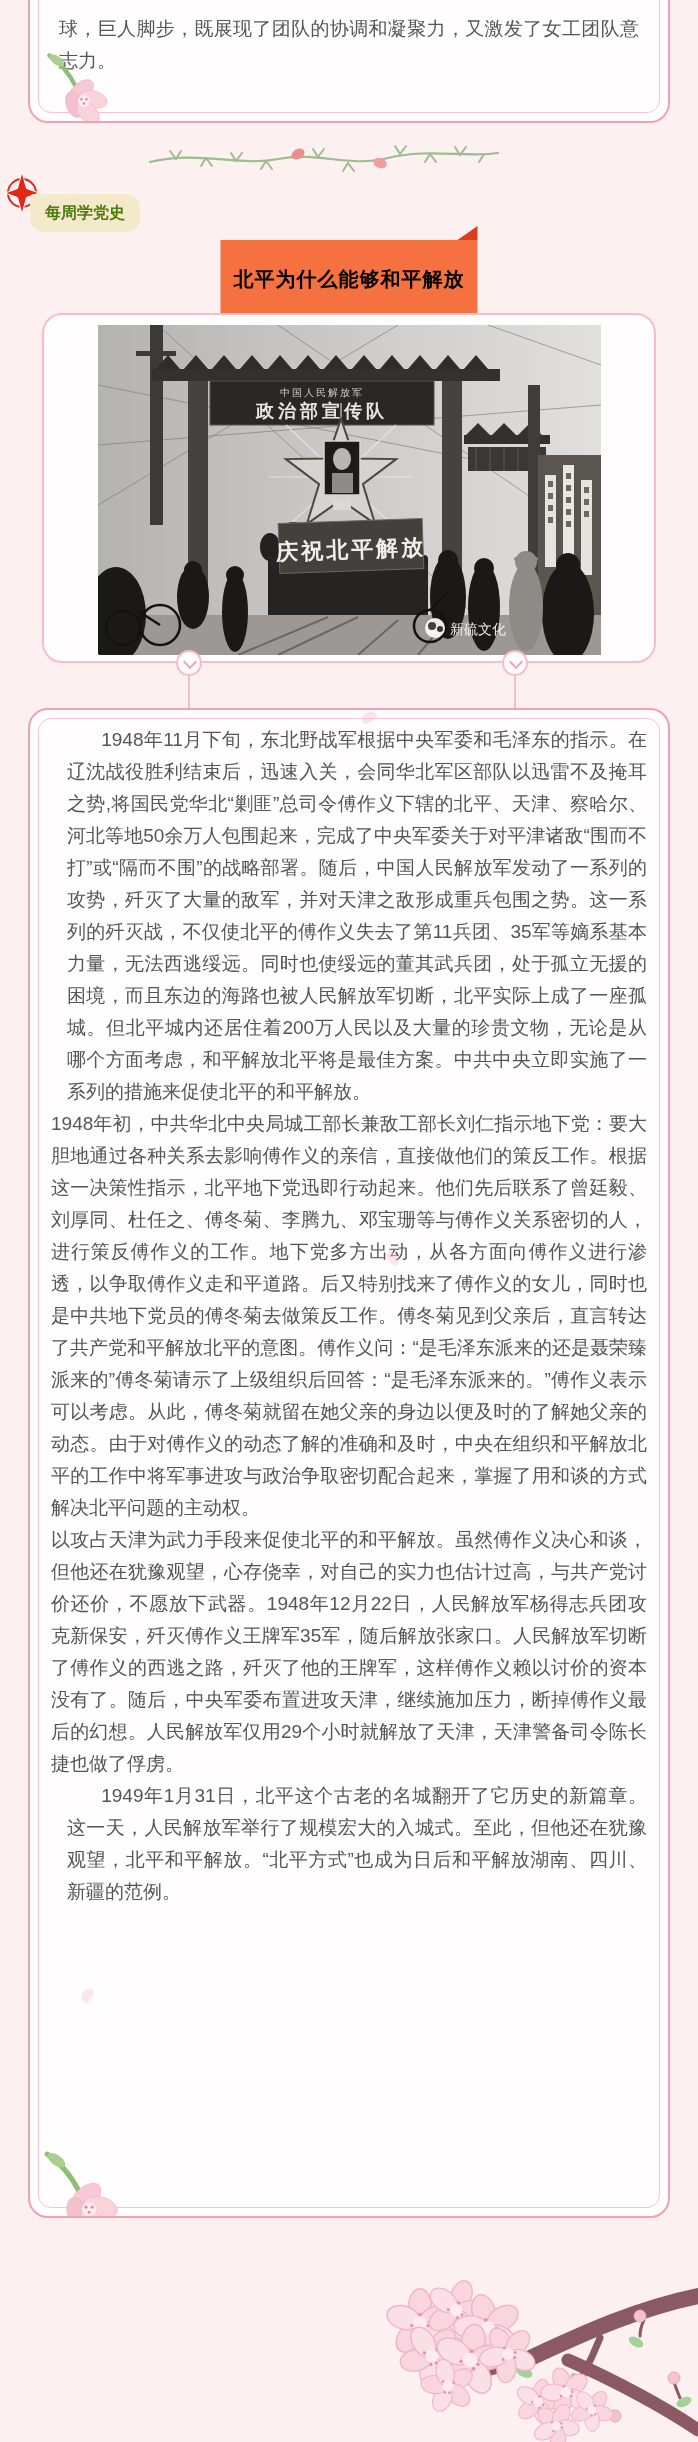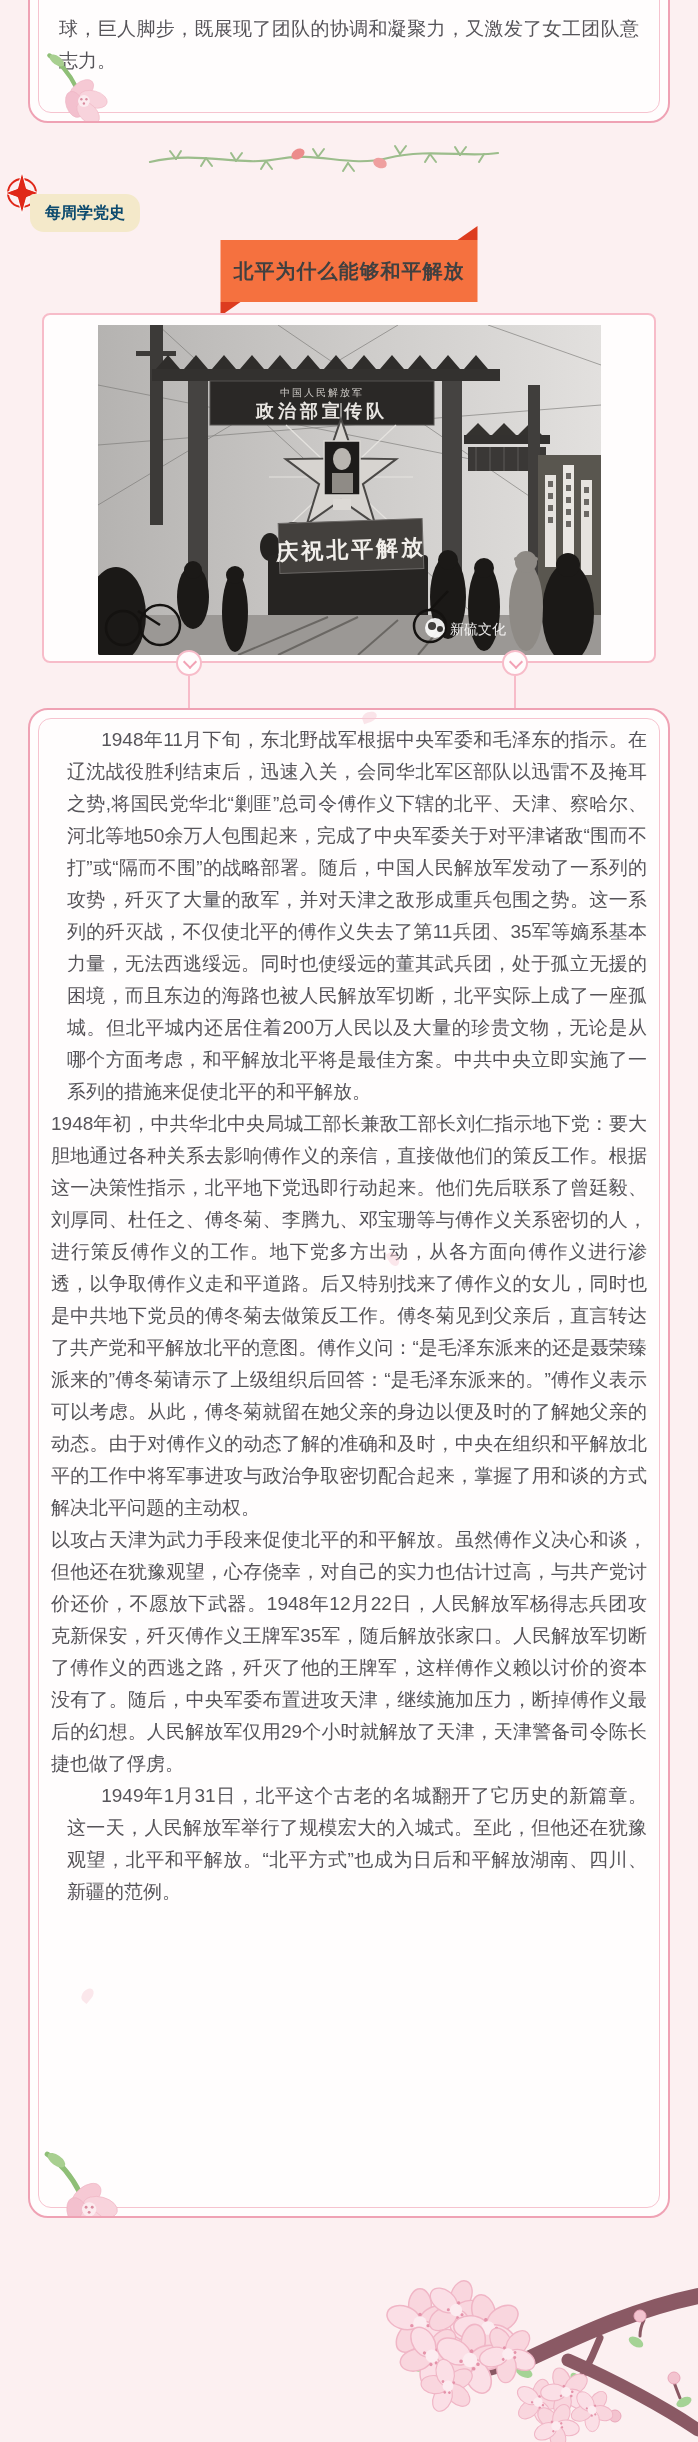--- a/index.html
+++ b/index.html
@@ -14,31 +14,31 @@
   .intro-text{position:absolute;left:22px;right:22px;top:86px;margin:0;}
 
   .body-text{font-size:19px;line-height:32px;color:#565459;text-align:justify;margin:7px;}
   .para{margin:0;}
   .para.indent{text-indent:1.8em;margin-left:16px;}
 
   .vine{position:absolute;left:148px;top:140px;width:352px;height:36px;}
   .sparkle{position:absolute;left:3px;top:170px;width:40px;height:46px;}
 
   .section-label{position:absolute;left:30px;top:194px;height:38px;line-height:38px;padding:0 15px;
-    background:#f4e9ca;color:#0c4a6e;font-size:16px;font-weight:bold;border-radius:4px 14px 14px 14px;}
+    background:#f4e9ca;color:#4d7c0f;font-size:16px;font-weight:bold;border-radius:4px 14px 14px 14px;}
 
   .title-banner{position:absolute;left:50%;transform:translateX(-50%);top:240px;height:44px;line-height:44px;
-    padding:9px 13px;background:#f5713f;color:#404040;font-size:20px;font-weight:bold;letter-spacing:1px;white-space:nowrap;}
+    padding:17px 13px;background:#f5713f;color:#000000;font-size:20px;font-weight:bold;letter-spacing:1px;white-space:nowrap;}
   .title-banner::before{content:"";position:absolute;right:0;top:-14px;width:0;height:0;
     border-bottom:14px solid #dd3c1f;border-left:20px solid transparent;}
   .title-banner::after{content:"";position:absolute;left:0;bottom:-14px;width:0;height:0;
     border-top:14px solid #dd3c1f;border-right:20px solid transparent;}
 
   .photo-card{position:absolute;left:42px;top:313px;width:614px;height:350px;background:#fffdfd;
-    border:2px solid #f7bcc9;border-radius:8px;box-sizing:border-box;}
+    border:2px solid #f7bcc9;border-radius:20px;box-sizing:border-box;}
   .photo{position:absolute;left:54px;top:10px;width:503px;height:330px;display:block;}
 
   .dot{position:absolute;width:26px;height:26px;border-radius:50%;background:#fffcfc;border:2px solid #f7bcc9;box-sizing:border-box;}
   .dot::after{content:"";position:absolute;left:7px;top:5px;width:8px;height:8px;
     border-right:2px solid #f2a2b5;border-bottom:2px solid #f2a2b5;transform:rotate(45deg);}
   .dot-left{left:176px;top:650px;}
   .dot-right{left:502px;top:650px;}
   .connector-line{position:absolute;width:2px;height:33px;background:#f7bcc9;top:676px;}
   .line-left{left:188px;}
   .line-right{left:514px;}

